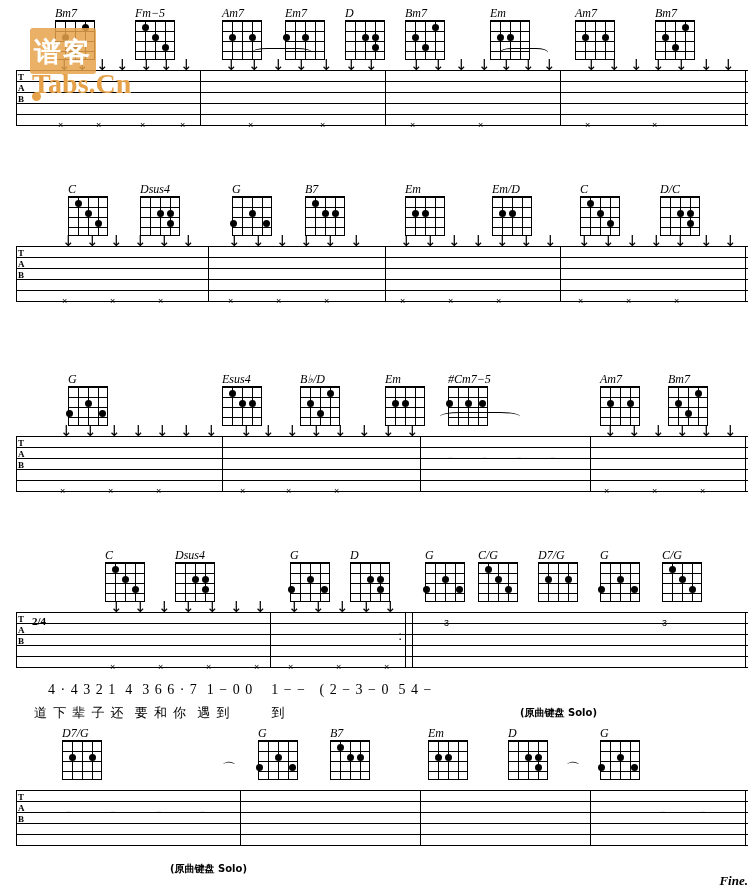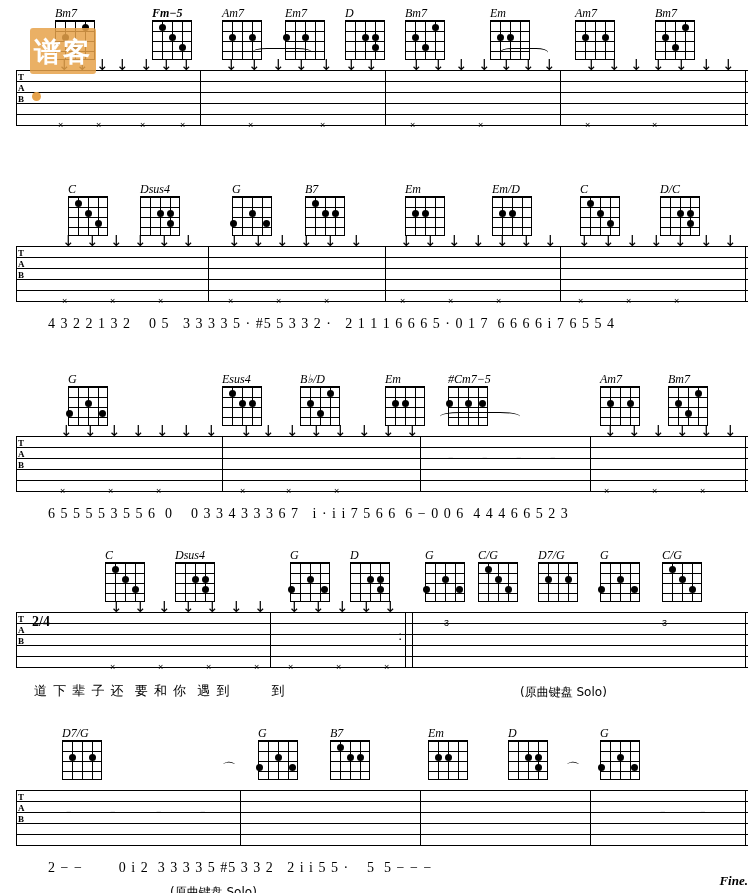--- a/index.html
+++ b/index.html
@@ -179,21 +179,21 @@
     position: absolute;
     border-top: 1px solid #000;
     border-radius: 50%/100%;
     height: 8px;
     border-left: none;
     border-right: none;
     border-bottom: none;
   }
   .staff .timesig {
     position: absolute;
-    font-size: 14px;
+    font-size: 11px;
     font-weight: bold;
     font-family: "Liberation Serif", serif;
     line-height: 11px;
   }
   .staff .repeat {
     position: absolute;
     font-size: 13px;
     font-family: "DejaVu Sans", sans-serif;
   }
   .staff .fermata {
@@ -225,58 +225,60 @@
   }
   .lyric .ltext {
     position: absolute;
     left: 34px;
     top: 0;
     letter-spacing: 1px;
   }
   .note-small {
     position: absolute;
     font-family: "DejaVu Sans", sans-serif;
-    font-size: 12px;
+    font-size: 10px;
+    font-weight: bold;
   }
   .fine {
     position: absolute;
     right: 8px;
     bottom: 4px;
     font-style: italic;
     font-weight: bold;
     font-size: 13px;
     font-family: "Liberation Serif", serif;
   }
 </style>
 </head>
 <body>
 
 <div class="watermark">
   <div class="wm-box"></div>
   <div class="wm-cn">谱客</div>
   <div class="wm-dot"></div>
+  <div class="wm-tabs">Tabs.Cn</div>
 </div>
 
 <div class="system" id="sys1" style="top:6px;">
   <div class="chordrow">
     <div class="chord" style="left:55px;">
       <div class="cname">Bm7</div>
       <div class="grid">
         <i class="v v1"></i>
           <i class="v v2"></i>
           <i class="v v3"></i>
         <i class="h h1"></i>
           <i class="h h2"></i>
           <i class="h h3"></i>
         <div class="dot" style="left:6px;top:12px;"></div>
         <div class="dot" style="left:16px;top:22px;"></div>
         <div class="dot" style="left:26px;top:2px;"></div>
       </div>
     </div>
-    <div class="chord" style="left:152px;font-weight:bold;">
+    <div class="chord" style="left:135px;">
       <div class="cname">Fm−5</div>
       <div class="grid">
         <i class="v v1"></i>
           <i class="v v2"></i>
           <i class="v v3"></i>
         <i class="h h1"></i>
           <i class="h h2"></i>
           <i class="h h3"></i>
         <div class="dot" style="left:6px;top:2px;"></div>
         <div class="dot" style="left:16px;top:12px;"></div>
@@ -596,23 +598,20 @@
     <div class="xmark" style="left:276px;top:50px;">×</div>
     <div class="xmark" style="left:324px;top:50px;">×</div>
     <div class="xmark" style="left:400px;top:50px;">×</div>
     <div class="xmark" style="left:448px;top:50px;">×</div>
     <div class="xmark" style="left:496px;top:50px;">×</div>
     <div class="xmark" style="left:578px;top:50px;">×</div>
     <div class="xmark" style="left:626px;top:50px;">×</div>
     <div class="xmark" style="left:674px;top:50px;">×</div>
   </div>
 
-  <div class="melody">
-    <div class="mtext">4 3 2 2 1 3 2    0 5   3 3 3 3 5 · #5 5 3 3 2 ·   2 1 1 1 6 6 6 5 · 0 1 7  6 6 6 6 i 7 6 5 5 4</div>
-  </div>
 </div>
 
 <div class="system" id="sys3" style="top:372px;">
   <div class="chordrow">
     <div class="chord" style="left:68px;">
       <div class="cname">G</div>
       <div class="grid">
         <i class="v v1"></i>
           <i class="v v2"></i>
           <i class="v v3"></i>
@@ -751,23 +750,20 @@
     <div class="xmark" style="left:604px;top:50px;">×</div>
     <div class="xmark" style="left:652px;top:50px;">×</div>
     <div class="xmark" style="left:700px;top:50px;">×</div>
     <div class="tabnum" style="left:448px;top:17px;">−</div>
     <div class="tabnum" style="left:482px;top:17px;">−</div>
     <div class="tabnum" style="left:516px;top:17px;">−</div>
     <div class="tabnum" style="left:550px;top:17px;">−</div>
     <div class="slur" style="left:440px;top:-24px;width:80px;"></div>
   </div>
 
-  <div class="melody">
-    <div class="mtext">6 5 5 5 5 3 5 5 6  0    0 3 3 4 3 3 3 6 7   i · i i 7 5 6 6  6 − 0 0 6  4 4 4 6 6 5 2 3</div>
-  </div>
 </div>
 
 <div class="system" id="sys4" style="top:548px;">
   <div class="chordrow">
     <div class="chord" style="left:105px;">
       <div class="cname">C</div>
       <div class="grid">
         <i class="v v1"></i>
           <i class="v v2"></i>
           <i class="v v3"></i>
@@ -923,20 +919,23 @@
     <div class="xmark" style="left:158px;top:50px;">×</div>
     <div class="xmark" style="left:206px;top:50px;">×</div>
     <div class="xmark" style="left:254px;top:50px;">×</div>
     <div class="xmark" style="left:288px;top:50px;">×</div>
     <div class="xmark" style="left:336px;top:50px;">×</div>
     <div class="xmark" style="left:384px;top:50px;">×</div>
     <div class="tabnum" style="left:444px;top:6px;">3</div>
     <div class="tabnum" style="left:662px;top:6px;">3</div>
   </div>
 
+  <div class="melody">
+    <div class="mtext">4 · 4 3 2 1  4  3 6 6 · 7  1 − 0 0    1 − −   ( 2 − 3 − 0  5 4 −</div>
+  </div>
   <div class="lyric">
     <div class="ltext">道 下 辈 子 还  要 和 你  遇 到        到</div>
     <div class="note-small" style="left:520px;top:2px;">(原曲键盘 Solo)</div>
   </div>
 </div>
 
 <div class="system" id="sys5" style="top:726px;">
   <div class="chordrow">
     <div class="chord" style="left:62px;">
       <div class="cname">D7/G</div>
@@ -1038,21 +1037,18 @@
     <div class="fermata" style="left:222px;top:-30px;">⌒</div>
     <div class="fermata" style="left:566px;top:-30px;">⌒</div>
     <div class="tabnum" style="left:66px;top:17px;">−</div>
     <div class="tabnum" style="left:110px;top:17px;">−</div>
     <div class="tabnum" style="left:156px;top:17px;">−</div>
     <div class="tabnum" style="left:200px;top:17px;">−</div>
     <div class="tabnum" style="left:660px;top:17px;">−</div>
     <div class="tabnum" style="left:700px;top:17px;">−</div>
   </div>
 
-  <div class="melody">
-    <div class="mtext">2 − −        0 i 2  3 3 3 3 5 #5 3 3 2   2 i i 5 5 ·    5  5 − − −</div>
-  </div>
   <div class="lyric">
     <div class="note-small" style="left:170px;top:2px;">(原曲键盘 Solo)</div>
   </div>
 </div>
 
 <div class="fine">Fine.</div>
 
 </body></html>

